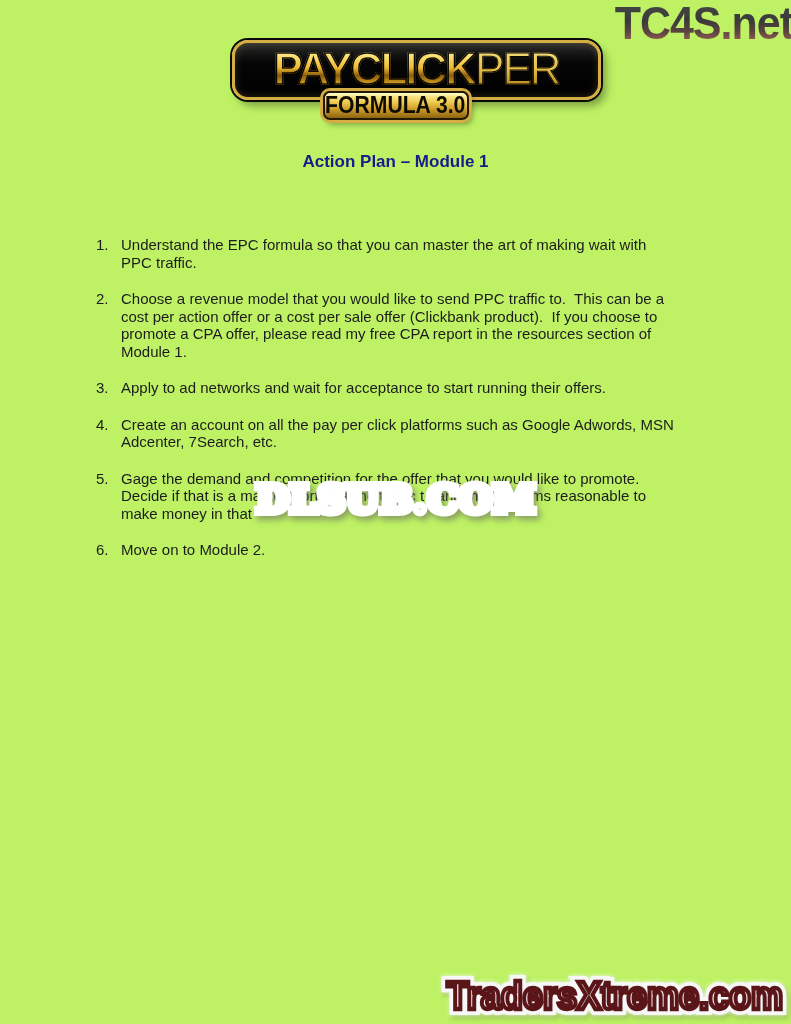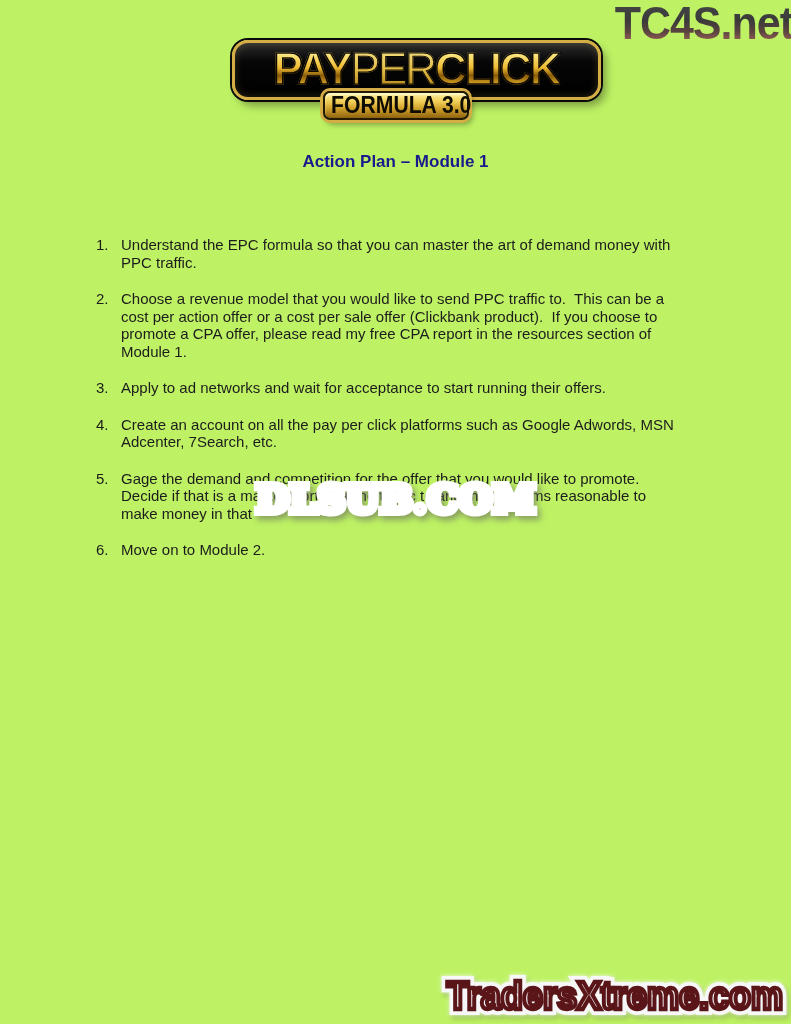--- a/index.html
+++ b/index.html
@@ -23,21 +23,21 @@
              -webkit-text-stroke:1.5px #0c0800;
              background:linear-gradient(180deg,#fff7b8 0%,#f8dd6e 22%,#edba32 45%,#8a5c0a 62%,#c9971f 78%,#f2cf5e 100%);
              -webkit-background-clip:text;background-clip:text;color:transparent;}
   .logo-word.light{font-weight:400;-webkit-text-stroke:1px #0c0800;
              background:linear-gradient(180deg,#f6e489 0%,#e3bc45 50%,#a5760f 100%);
              -webkit-background-clip:text;background-clip:text;}
   .logo-badge{box-sizing:border-box;position:relative;z-index:2;margin:-9px auto 6px;width:146px;height:29px;
              background:linear-gradient(180deg,#fdf2a0 0%,#f0cd55 35%,#cfa02a 62%,#8f6410 100%);
              border:2px solid #241a02;border-radius:7px;
              box-shadow:0 0 0 3px #d4ad45,3px 4px 6px rgba(0,0,0,.4),inset 0 2px 2px rgba(255,255,230,.65);
-             display:flex;align-items:center;}
+             display:flex;align-items:center;justify-content:center;}
   .logo-badge span{font-size:23px;font-weight:700;color:#0d0b02;letter-spacing:0;line-height:1;
              transform:scaleX(.92);white-space:nowrap;}
 
   
   .h1,.h2{position:absolute;left:0;width:791px;text-align:center;color:#1a1a8c;font-weight:700;
           font-size:17px;line-height:20px;}
   .h1{top:152px;}
   .h2{top:194px;}
 
   
@@ -70,34 +70,34 @@
 </head>
 <body>
 
 <div class="page">
 
   <div class="wm-top">TC4S.net</div>
 
   <div class="logo">
     <div class="logo-main">
       <span class="logo-word">PAY</span>
+        <span class="logo-word">CLICK</span>
         <span class="logo-word light">PER</span>
-        <span class="logo-word">CLICK</span>
     </div>
     <div class="logo-badge">
       <span>FORMULA 3.0</span>
     </div>
   </div>
 
   <div class="h1">Action Plan – Module 1</div>
 
   <div class="list">
     <div class="item">
       <span class="num">1.</span>
-      <span class="txt">Understand the EPC formula so that you can master the art of demand money with
+      <span class="txt">Understand the EPC formula so that you can master the art of making wait with
 PPC traffic.</span>
     </div>
     <div class="item">
       <span class="num">2.</span>
       <span class="txt">Choose a revenue model that you would like to send PPC traffic to.  This can be a
 cost per action offer or a cost per sale offer (Clickbank product).  If you choose to
 promote a CPA offer, please read my free CPA report in the resources section of
 Module 1.</span>
     </div>
     <div class="item">

